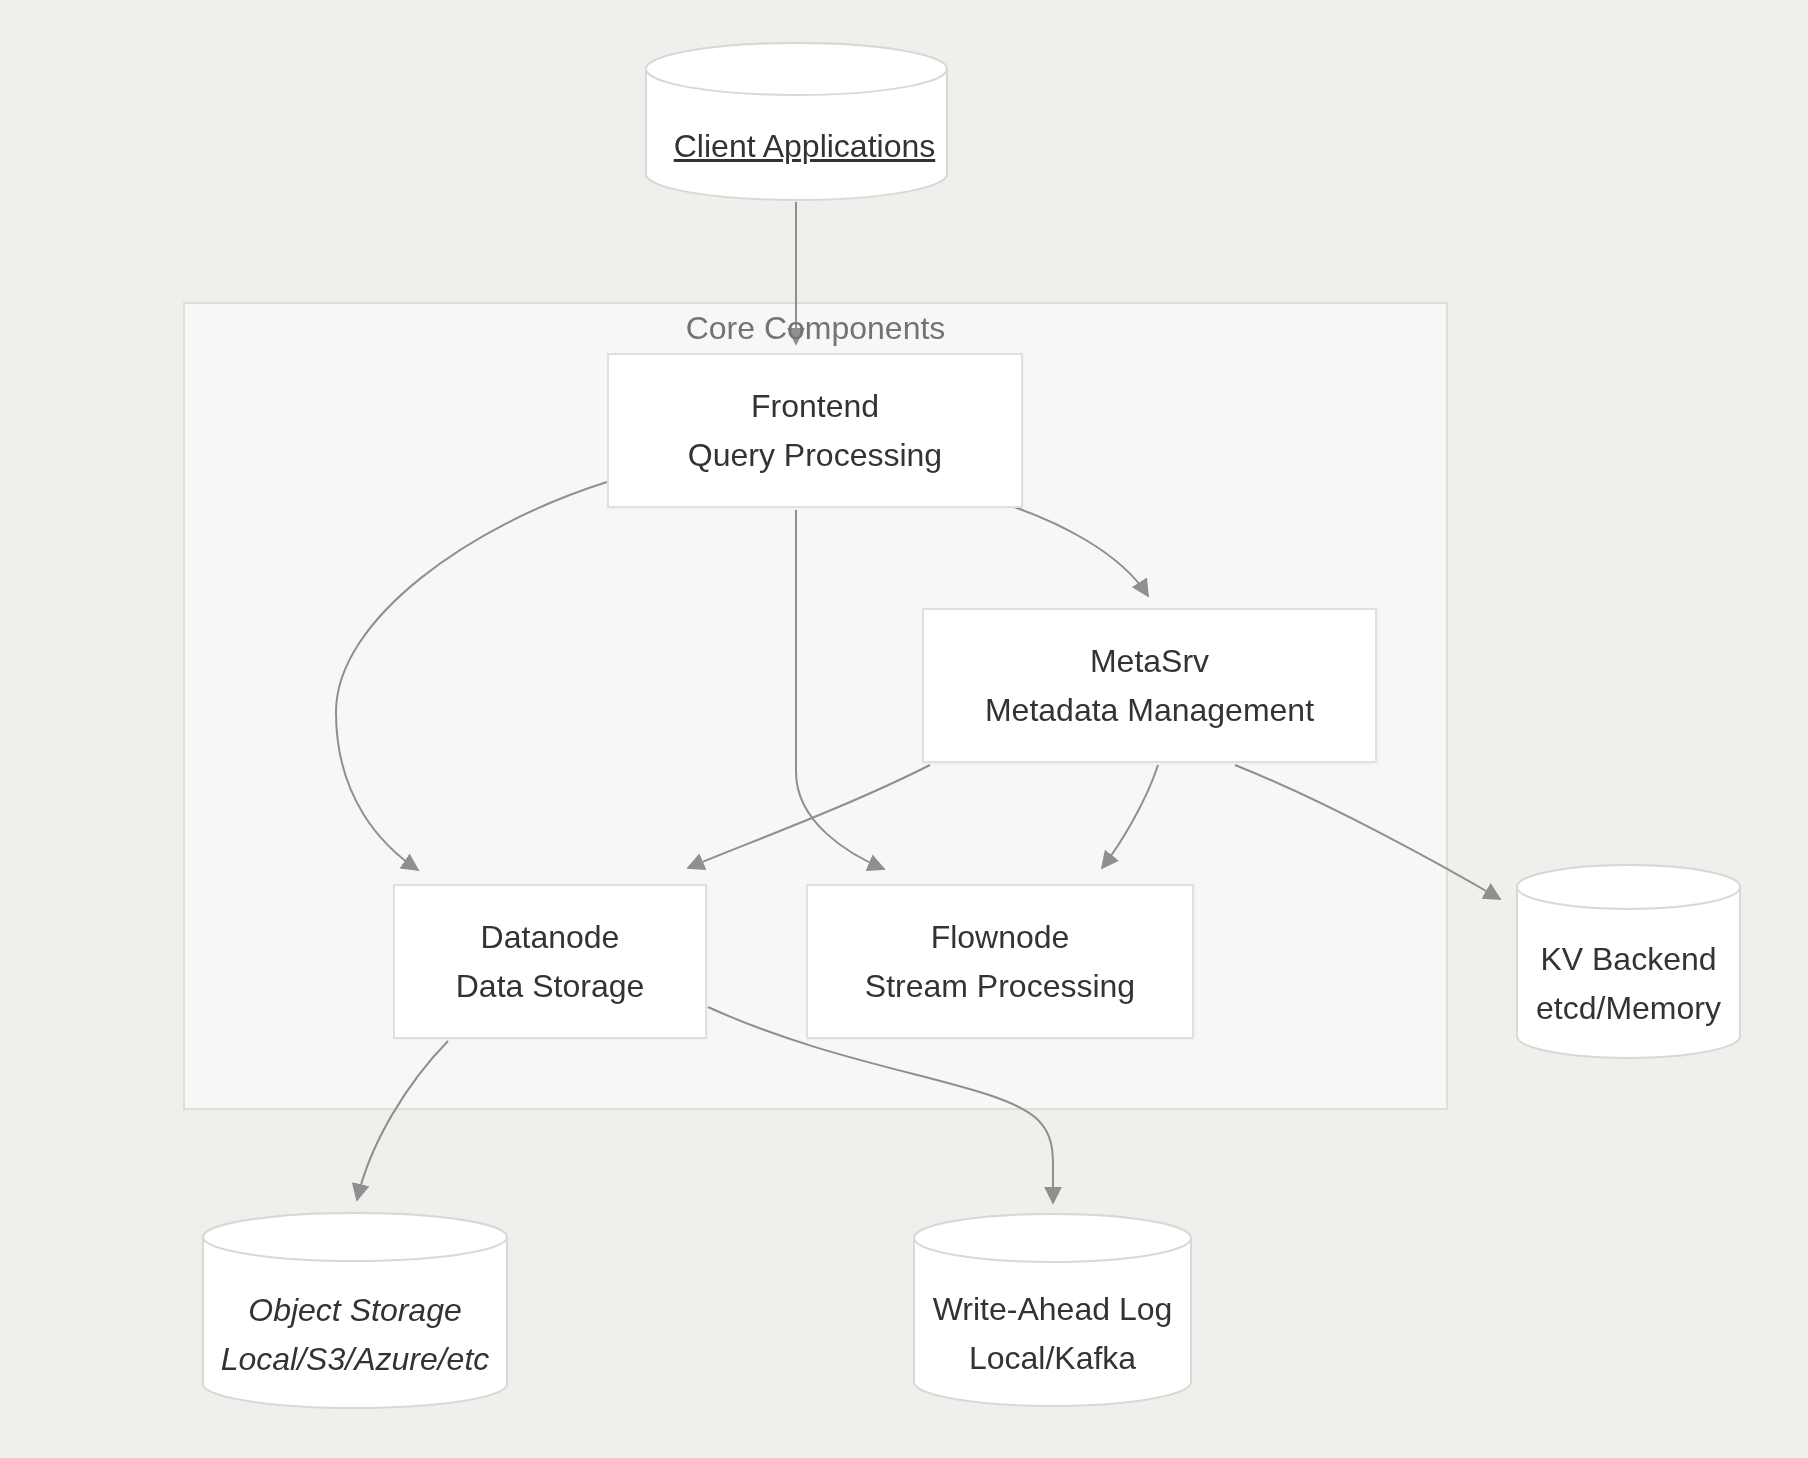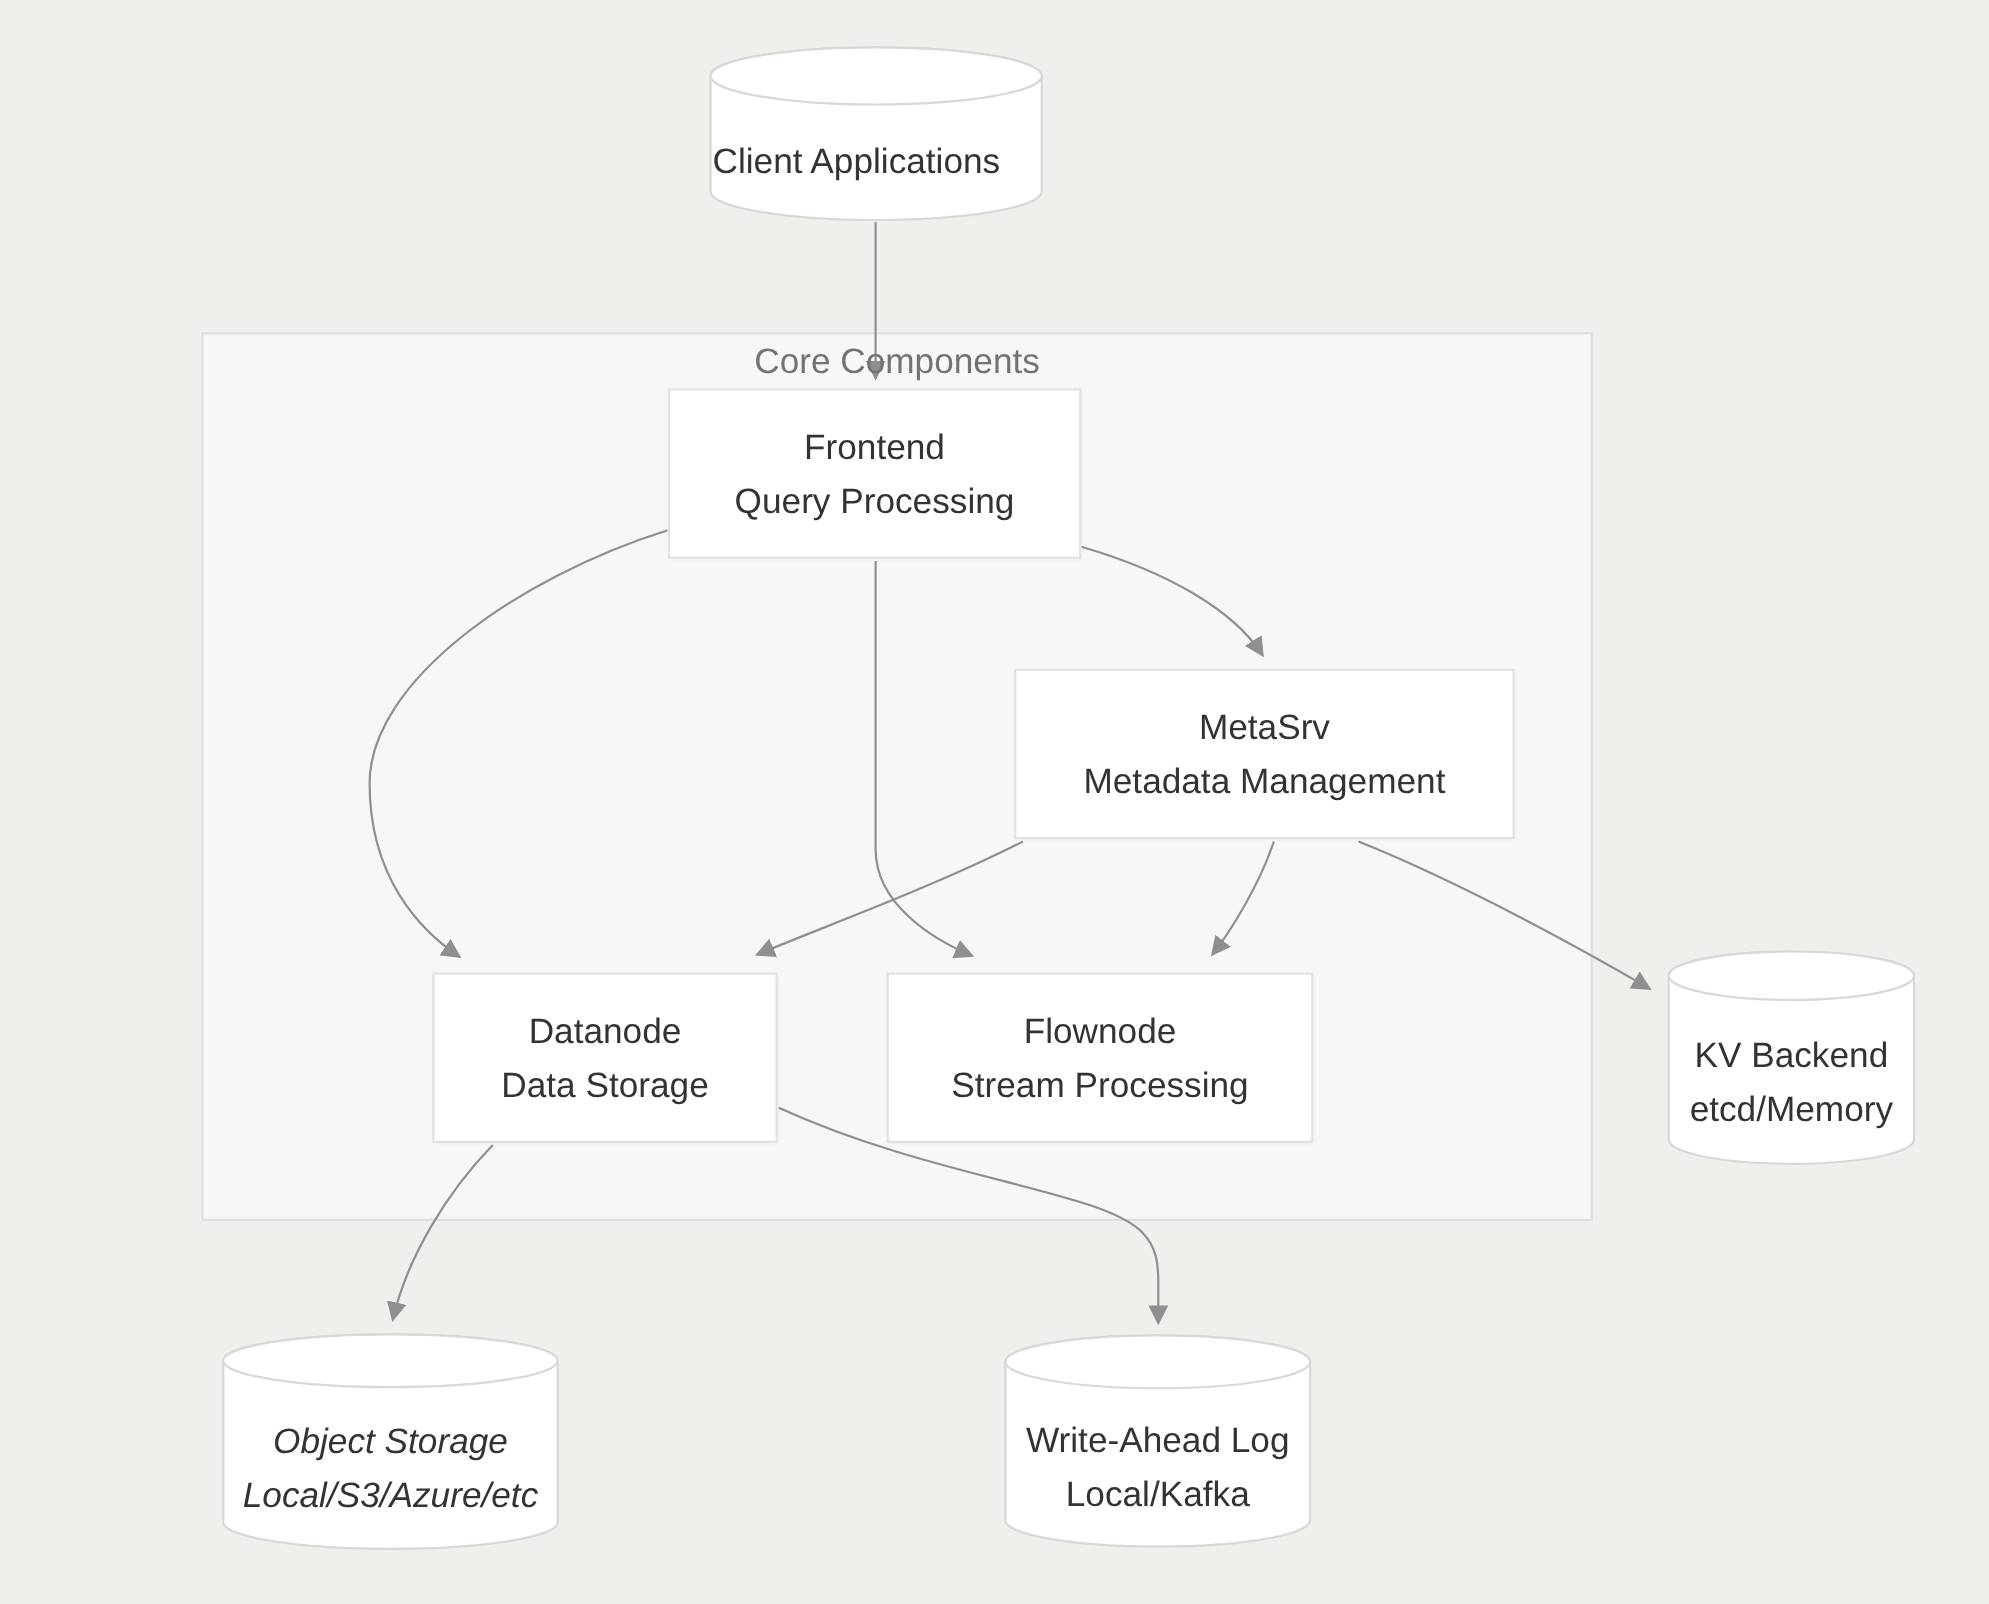--- a/index.html
+++ b/index.html
@@ -112,41 +112,41 @@
     </g>
 
     <g>
       <path class="cyl" d="M 914 1238 L 914 1382 A 138.5 24 0 0 0 1191 1382 L 1191 1238 A 138.5 24 0 0 0 914 1238 Z"></path>
       <ellipse class="cyl" cx="1052.5" cy="1238" rx="138.5" ry="24"></ellipse>
     </g>
   </svg>
 
   <div class="subgraph-label">Core Components</div>
 
-  <div class="node" style="left:607px; top:353px; width:376px; height:155px;">
+  <div class="node" style="left:607px; top:353px; width:416px; height:155px;">
     <div>Frontend</div>
     <div>Query Processing</div>
   </div>
 
   <div class="node" style="left:922px; top:608px; width:455px; height:155px;text-align:center;">
     <div>MetaSrv</div>
     <div>Metadata Management</div>
   </div>
 
   <div class="node" style="left:806px; top:884px; width:388px; height:155px;">
     <div>Flownode</div>
     <div>Stream Processing</div>
   </div>
 
   <div class="node" style="left:393px; top:884px; width:314px; height:155px;">
     <div>Datanode</div>
     <div>Data Storage</div>
   </div>
 
-  <div class="cyl-label" style="left:628px; top:43px; width:301px; height:157px; transform:translateY(25px);">
+  <div class="cyl-label" style="left:654px; top:43px; width:301px; height:157px; transform:translateY(25px);text-decoration:underline;">
     <div>Client Applications</div>
   </div>
 
   <div class="cyl-label" style="left:1517px; top:865px; width:223px; height:193px; transform:translateY(22px);">
     <div>KV Backend</div>
     <div>etcd/Memory</div>
   </div>
 
   <div class="cyl-label" style="left:203px; top:1213px; width:304px; height:195px; transform:translateY(24px);font-style:italic;">
     <div>Object Storage</div>

